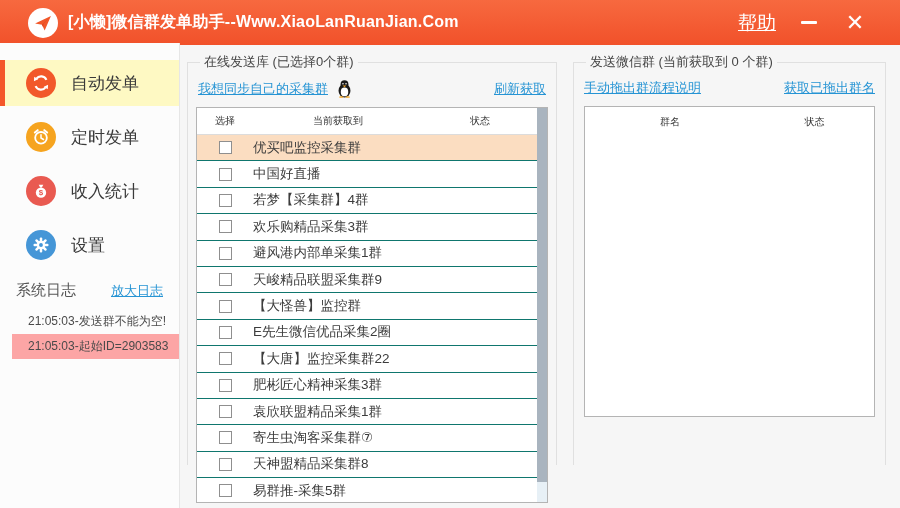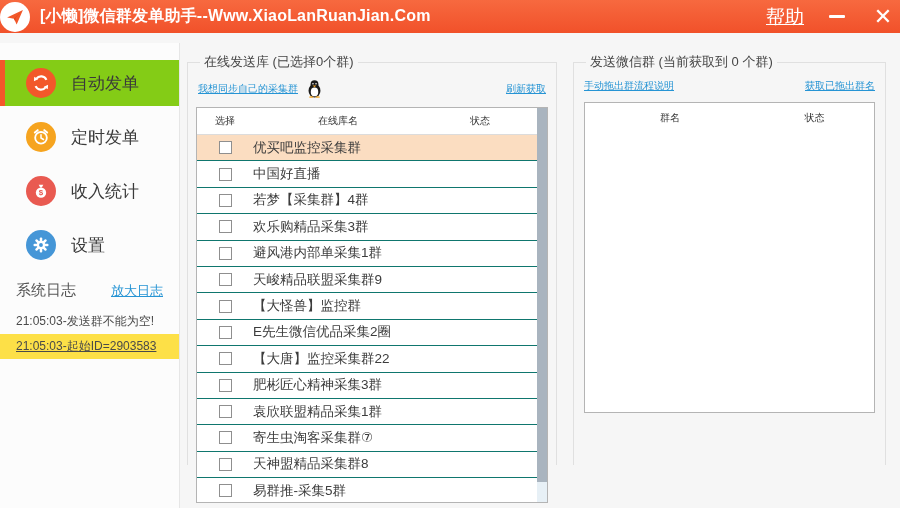--- a/index.html
+++ b/index.html
@@ -1,23 +1,23 @@
 <!DOCTYPE html>
 <html><head>
 <meta charset="utf-8">
 <style>
   * { margin:0; padding:0; box-sizing:border-box; }
   html,body { width:900px; height:508px; overflow:hidden; }
   body { font-family:"Liberation Sans","DejaVu Sans",sans-serif; background:#f6f6f6; position:relative; }
 
   
   .titlebar {
-    position:absolute; left:0; top:0; width:900px; height:33px;
+    position:absolute; left:0; top:0; width:900px; height:45px;
     background:linear-gradient(180deg,#f7693f 0%, #f1512a 100%);
-    display:flex; align-items:center; padding:0 0;
+    display:flex; align-items:center; padding:0 28px;
   }
   .logo-circle {
     width:30px; height:30px; border-radius:50%; background:#fff;
     display:flex; align-items:center; justify-content:center; flex:0 0 auto;
   }
   .app-title { color:#fff; font-size:16px; font-weight:bold; margin-left:10px; letter-spacing:0.2px; }
   .help-link { margin-left:auto; color:#fff; font-size:19px; text-decoration:underline; cursor:pointer; }
   .win-btn { width:34px; height:34px; display:flex; align-items:center; justify-content:center; cursor:pointer; }
   .min-btn { margin-left:16px; }
   .min-bar { width:16px; height:3px; background:#fff; border-radius:1px; }
@@ -26,50 +26,50 @@
   
   .sidebar {
     position:absolute; left:0; top:43px; width:180px; height:465px;
     background:#fcfcfc; border-right:1px solid #e6e6e6;
   }
   .menu { padding-top:17px; }
   .menu-item {
     position:relative; height:46px; margin-bottom:8px;
     display:flex; align-items:center; padding-left:26px; cursor:pointer;
   }
-  .menu-item.active { background:#84cc16; }
+  .menu-item.active { background:#fef9c3; }
   .menu-item.active::before {
     content:""; position:absolute; left:0; top:0; bottom:0; width:5px; background:#f4572a;
   }
   .menu-icon {
     width:30px; height:30px; border-radius:50%;
     display:flex; align-items:center; justify-content:center; flex:0 0 auto;
   }
   .menu-icon svg { width:20px; height:20px; }
   .menu-label { margin-left:15px; font-size:17px; color:#3a3a3a; }
 
   .log-header { display:flex; justify-content:space-between; align-items:center; padding:0 16px; margin-top:13px; }
   .log-title { font-size:15px; color:#555; }
   .log-zoom { font-size:13px; color:#2694d4; text-decoration:underline; cursor:pointer; }
   .log-entries { margin-top:9px; }
-  .log-entry { height:25px; line-height:25px; padding-left:16px; font-size:12px; color:#4a4a4a; white-space:nowrap; }
-  .log-entry.hl { background:#fde047;text-decoration:underline; }
+  .log-entry { height:25px; line-height:25px; padding-left:16px; font-size:12px; color:#4a4a4a; white-space:nowrap;margin-left:12px; }
+  .log-entry.hl { background:#fca5a5; }
 
   
   fieldset.panel {
     position:absolute; top:53px; border:1px solid #e0e0e0; border-bottom:none;
     background:transparent; padding:6px 8px 0 8px;
   }
   fieldset.panel legend { font-size:13px; color:#454545; padding:0 4px; margin-left:4px; }
   .panel-online { left:187px; width:370px; height:412px; }
   .panel-groups { left:573px; width:313px; height:412px; }
 
   .links-row { display:flex; justify-content:space-between; align-items:center; margin:2px 2px 9px 2px; }
   .links-left { display:flex; align-items:center; }
-  .blue-link { font-size:10px; color:#2694d4; text-decoration:underline; cursor:pointer; white-space:nowrap; }
+  .blue-link { font-size:13px; color:#2694d4; text-decoration:underline; cursor:pointer; white-space:nowrap; }
   .penguin { margin-left:8px; width:17px; height:19px; }
 
   .data-table { position:relative; border:1px solid #b4b4b4; background:#fff; overflow:hidden; }
   .table-online { height:396px; }
   .table-groups { height:311px; margin:0 2px; }
 
   .thead { display:grid; align-items:center; font-size:10px; color:#333; }
   .thead-online { grid-template-columns:56px 170px 1fr; height:27px; border-bottom:1px solid #dcdcdc; padding-right:10px; }
   .thead-groups { grid-template-columns:170px 1fr; height:30px; }
   .th { text-align:center; }
@@ -178,21 +178,21 @@
         <polygon points="7.8,7.6 12.2,7.6 10,9.4" fill="#f5a623"></polygon>
         <ellipse cx="6.2" cy="21" rx="2.6" ry="1" fill="#f5a623"></ellipse>
         <ellipse cx="13.8" cy="21" rx="2.6" ry="1" fill="#f5a623"></ellipse>
       </svg>
     </span>
     <span class="blue-link">刷新获取</span>
   </div>
   <div class="data-table table-online">
     <div class="thead thead-online" id="online-thead">
         <span class="th">选择</span>
-        <span class="th">在线库名</span>
+        <span class="th">当前获取到</span>
         <span class="th">状态</span>
       </div>
     <div class="tbody-online" id="online-tbody">
         <div class="trow hl">
           <span class="cb-cell">
             <span class="checkbox"></span>
           </span>
           <span class="name-cell">优买吧监控采集群</span>
         </div>
         <div class="trow">

